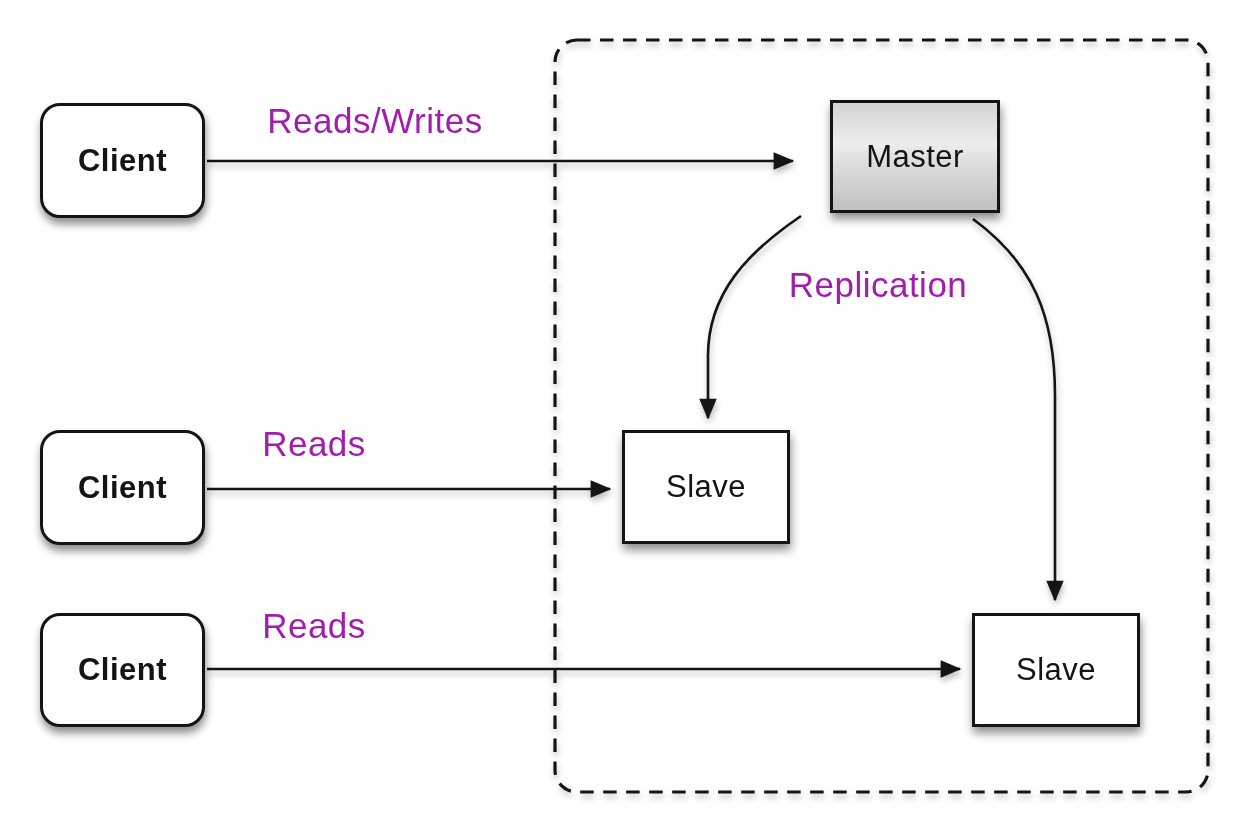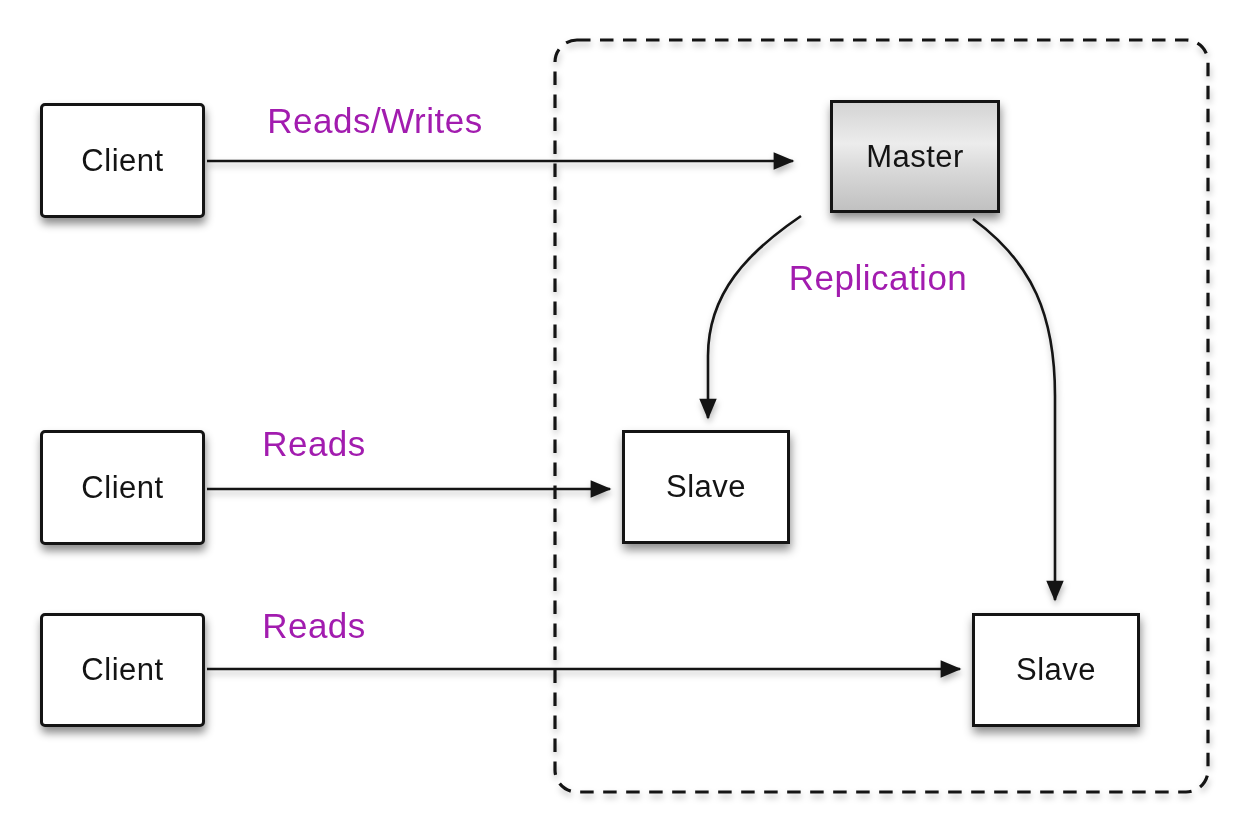--- a/index.html
+++ b/index.html
@@ -30,41 +30,41 @@
     align-items: center;
     justify-content: center;
     border: 3px solid #141414;
     background: #ffffff;
     box-sizing: border-box;
     box-shadow: 1px 6px 9px rgba(0,0,0,0.45);
     font-size: 31px;
     color: #141414;
     letter-spacing: 0.5px;
   }
-  .node.rounded { border-radius: 5px; }
+  .node.rounded { border-radius: 20px; font-weight: bold; }
   #node-client1 { left: 40px;  top: 103px; width: 165px; height: 115px; }
   #node-client2 { left: 40px;  top: 430px; width: 165px; height: 115px; }
   #node-client3 { left: 40px;  top: 613px; width: 165px; height: 114px; }
   #node-master  { left: 805px; top: 100px; width: 170px; height: 113px;
                   background: linear-gradient(180deg, #d4d4d4 0%, #ececec 38%, #d9d9d9 62%, #c1c1c1 100%); margin-left: 25px; }
   #node-slave1  { left: 622px; top: 430px; width: 168px; height: 114px; }
   #node-slave2  { left: 972px; top: 613px; width: 168px; height: 114px; }
   
   .edge-label {
     position: absolute;
     transform: translateX(-50%);
     white-space: nowrap;
     font-size: 35px;
     color: #a21caf;
     letter-spacing: 0.5px;
   }
   #label-reads-writes { left: 375px; top: 101px; }
   #label-reads-1      { left: 314px; top: 424px; }
   #label-reads-2      { left: 314px; top: 606px; }
-  #label-replication  { left: 878px; top: 258px; }
+  #label-replication  { left: 878px; top: 265px; }
 </style>
 </head>
 <body>
 
 <div id="canvas">
 
   <svg id="edges-svg" viewBox="0 0 1246 839" xmlns="http://www.w3.org/2000/svg">
     <defs>
       <marker id="arrowhead" viewBox="0 0 10 10" refX="9.3" refY="5" markerWidth="9.5" markerHeight="8" orient="auto-start-reverse" markerUnits="strokeWidth">
         <path d="M0,0.8 L10,5 L0,9.2 z" fill="#141414"></path>

